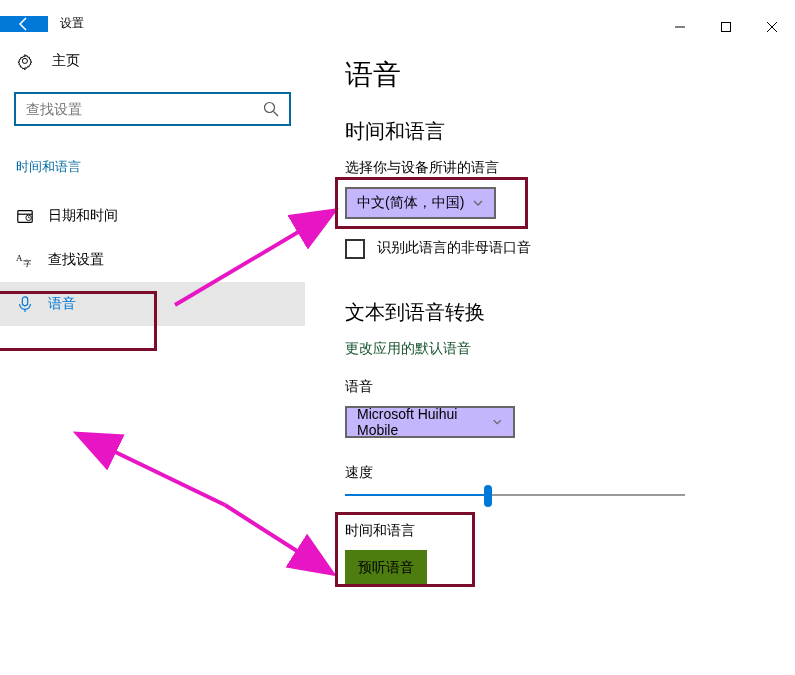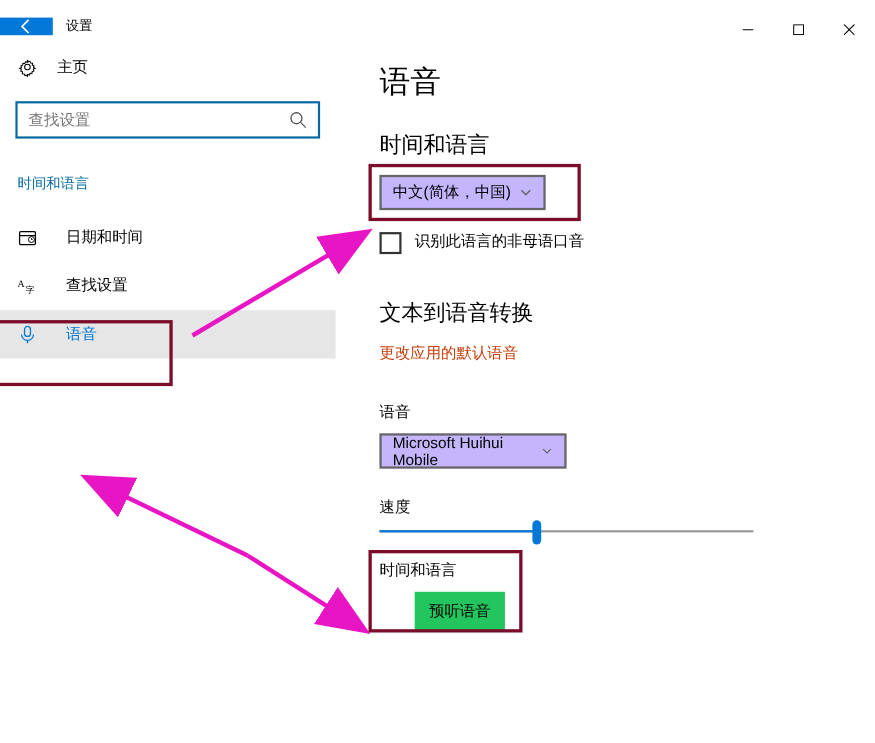--- a/index.html
+++ b/index.html
@@ -82,21 +82,21 @@
     .search-icon { width: 16px; height: 16px; color: #555; }
     .category-header {
       font-size: 13px;
       color: #0369a1;
       margin-bottom: 18px;
       padding-left: 2px;
     }
     .nav-item {
       display: flex;
       align-items: center;
-      gap: 26px;
+      gap: 14px;
       height: 44px;
       padding-left: 2px;
       position: relative;
     }
     .nav-item.active {
       background: #e6e6e6;
       color: #0078d7;
       margin-left: -14px;
       margin-right: -14px;
       padding-left: 16px;
@@ -138,21 +138,21 @@
       align-items: flex-start;
       gap: 12px;
       margin-top: 20px;
       margin-bottom: 40px;
     }
     .checkbox {
       width: 20px;
       height: 20px;
       border: 2px solid #333;
     }
-    .sub-desc { font-size: 14px; color: #c2410c; margin-bottom: 36px; }
+    .sub-desc { font-size: 14px; color: #14532d; margin-bottom: 20px; }
     .slider-wrap {
       margin-top: 8px;
       margin-bottom: 26px;
       width: 340px;
     }
     .slider-track {
       height: 2px;
       background: #999;
       position: relative;
       margin-top: 12px;
@@ -169,26 +169,25 @@
       position: absolute;
       left: 42%;
       top: -9px;
       width: 8px;
       height: 22px;
       background: #0078d7;
       border-radius: 4px;
       transform: translateX(-50%);
     }
     .preview-btn {
-      background: #22c55e;
+      background: #4d7c0f;
       border: none;
       padding: 9px 13px;
       font-size: 14px;
       font-family: inherit;
-      margin-left: 32px;
     }
     .arrow-svg {
       position: absolute;
       pointer-events: none;
       z-index: 5;
     }
   </style>
 </head>
 <body>
 
@@ -263,20 +262,21 @@
       <span>语音</span>
     </div>
 
     <div class="highlight-box" style="left:-3px; top:259px; width:160px; height:60px;"></div>
   </div>
 
   <div class="main">
     <div class="page-title">语音</div>
 
     <div class="section-title">时间和语言</div>
+    <div class="field-label">选择你与设备所讲的语言</div>
     <div style="position:relative; display:inline-block;">
       <div class="dropdown">
         <span>中文(简体，中国)</span>
         <svg class="chevron" width="12" height="12" viewBox="0 0 12 12">
             <path d="M2 4l4 4 4-4" stroke="#666" fill="none" stroke-width="1.3"></path>
           </svg>
       </div>
       <div class="highlight-box" style="left:-10px; top:-10px; right:-32px; bottom:-10px;"></div>
     </div>
 

